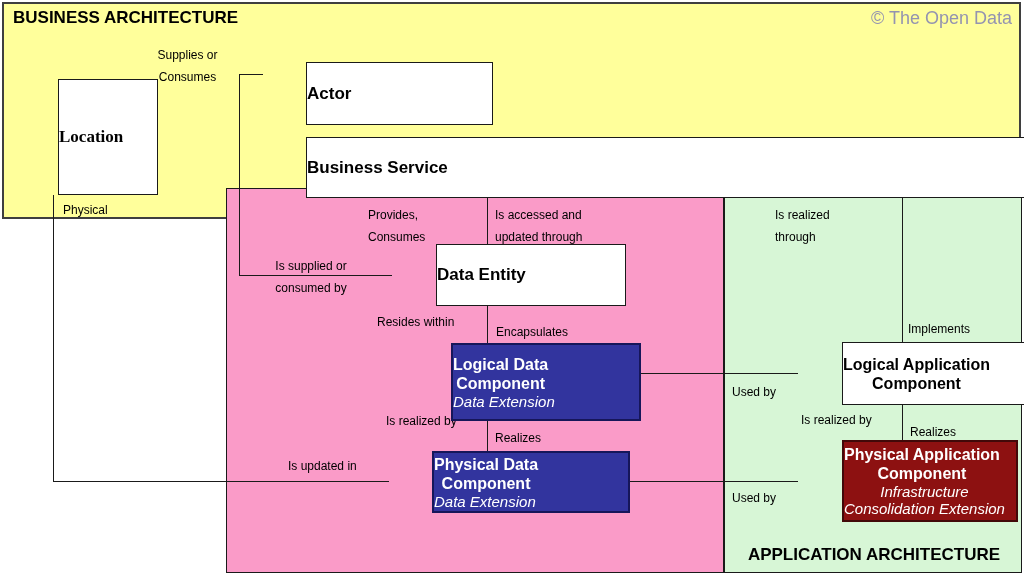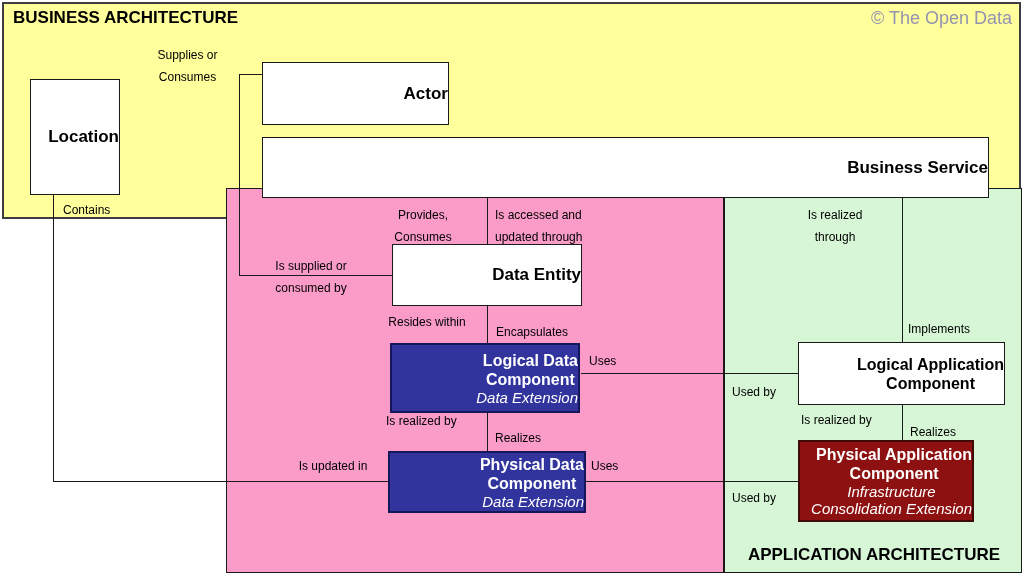--- a/index.html
+++ b/index.html
@@ -23,36 +23,37 @@
   .region.application {
     left: 724px; top: 188px; width: 298px; height: 385px;
     background: var(--application-bg); border: 1px solid #1a1a1a;
   }
   .cline { position: absolute; background: #1a1a1a; }
   .rel {
     position: absolute;
     font-size: 12px; line-height: 22px;
     white-space: pre-line;
   }
-  .rel.right { text-align: center; }
+  .rel.right { text-align: left; }
   .rel.center { text-align: center; }
   .region-title {
     position: absolute;
     font-weight: bold; font-size: 17px; line-height: 18px; text-align: center;
   }
   .region-title.center { text-align: center; }
   .copyright {
     position: absolute; right: 12px; top: 8px;
     font-size: 18px; color: var(--copyright-fg);
   }
   .node {
     position: absolute; box-sizing: border-box;
     display: flex; flex-direction: column;
-    align-items: flex-end; justify-content: center;
+    align-items: flex-start; justify-content: center;
     text-align: center;
+    margin-left: 44px;
   }
   .node.white {
     background: var(--node-bg); border: 1px solid #1a1a1a;
   }
   .node.navy {
     background: var(--data-component-bg); border: 2px solid #16165a; color: #fff;
   }
   .node.darkred {
     background: var(--physical-app-component-bg); border: 2px solid #420909; color: #fff;
   }
@@ -81,21 +82,21 @@
   <div class="cline" style="left:487px; top:198px; width:1px; height:46px;"></div>
   <div class="cline" style="left:487px; top:306px; width:1px; height:38px;"></div>
   <div class="cline" style="left:487px; top:404px; width:1px; height:48px;"></div>
   <div class="cline" style="left:902px; top:198px; width:1px; height:145px;"></div>
   <div class="cline" style="left:581px; top:373px; width:217px; height:1px;"></div>
   <div class="cline" style="left:586px; top:481px; width:212px; height:1px;"></div>
   <div class="cline" style="left:902px; top:405px; width:1px; height:36px;"></div>
 
   <div class="rel center" style="left:140px; top:44px; width:95px;">Supplies or
 Consumes</div>
-  <div class="rel" style="left:63px; top:199px;">Contains</div>
+  <div class="rel" style="left:63px; top:199px;">Physical</div>
   <div class="rel right" style="left:368px; top:204px; width:110px;">Provides,
 Consumes</div>
   <div class="rel" style="left:495px; top:204px;">Is accessed and
 updated through</div>
   <div class="rel right" style="left:775px; top:204px; width:120px;">Is realized
 through</div>
   <div class="rel center" style="left:252px; top:255px; width:118px;">Is supplied or
 consumed by</div>
   <div class="rel right" style="left:377px; top:311px; width:100px;">Resides within</div>
   <div class="rel" style="left:496px; top:321px;">Encapsulates</div>
@@ -107,37 +108,37 @@
   <div class="rel right" style="left:288px; top:455px; width:90px;">Is updated in</div>
   <div class="rel" style="left:591px; top:455px;">Uses</div>
   <div class="rel" style="left:801px; top:409px;">Is realized by</div>
   <div class="rel" style="left:910px; top:421px;">Realizes</div>
   <div class="rel" style="left:732px; top:487px;">Used by</div>
 
   <div class="region-title" style="left:13px; top:9px;">BUSINESS ARCHITECTURE</div>
   <div class="region-title center" style="left:724px; top:546px; width:300px;">APPLICATION ARCHITECTURE</div>
   <div class="copyright">© The Open Data</div>
 
-  <div class="node white" style="left:30px; top:79px; width:90px; height:116px;">
+  <div class="node white" style="left:14px; top:79px; width:100px; height:116px;font-family:Liberation Serif, serif;">
     <div class="title">Location</div>
   </div>
 
   <div class="node white" style="left:262px; top:62px; width:187px; height:63px;">
     <div class="title">Actor</div>
   </div>
 
   <div class="node white" style="left:262px; top:137px; width:727px; height:61px;">
     <div class="title">Business Service</div>
   </div>
 
   <div class="node white" style="left:392px; top:244px; width:190px; height:62px;">
     <div class="title">Data Entity</div>
   </div>
 
-  <div class="node navy" style="left:390px; top:343px; width:190px; height:70px;padding-left:48px;">
+  <div class="node navy" style="left:407px; top:343px; width:190px; height:78px;">
     <div class="title">Logical Data
 Component</div>
     <div class="subtitle">Data Extension</div>
   </div>
 
   <div class="node navy" style="left:388px; top:451px; width:198px; height:62px;">
     <div class="title">Physical Data
 Component</div>
     <div class="subtitle">Data Extension</div>
   </div>

